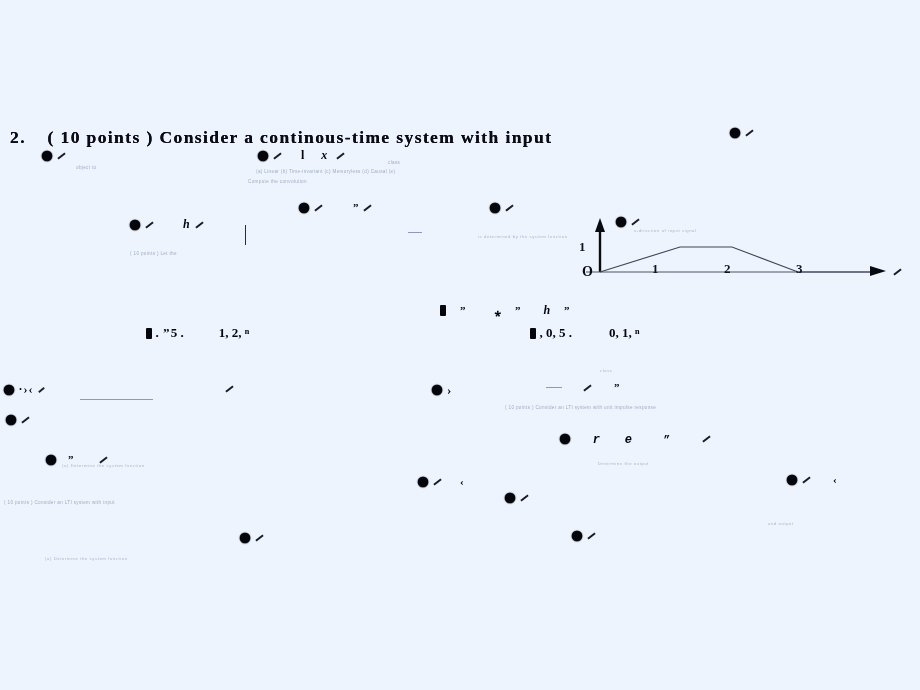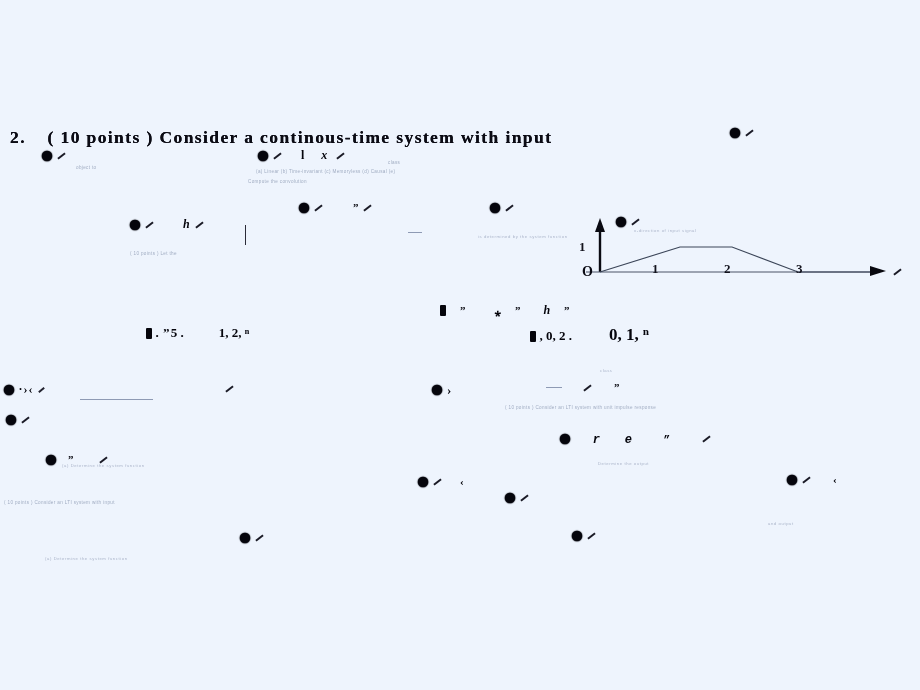--- a/index.html
+++ b/index.html
@@ -229,23 +229,23 @@
 
   <div class="abs glyph glyph-md" style="left:146px; top:326px;">
     <span class="blob sq"></span>
     <span style="font-size:13px">.  ” 5 .</span>
     <span style="display:inline-block;width:28px"></span>
     <span style="font-size:13px">1, 2, ⁿ</span>
   </div>
 
   <div class="abs glyph glyph-md" style="left:530px; top:326px;">
     <span class="blob sq"></span>
-    <span style="font-size:13px">, 0, 2 .</span>
+    <span style="font-size:13px">, 0, 5 .</span>
     <span style="display:inline-block;width:30px"></span>
-    <span style="font-size:17px">0, 1, ⁿ</span>
+    <span style="font-size:13px">0, 1, ⁿ</span>
   </div>
 
   <div class="abs glyph glyph-md" style="left:4px; top:382px;">
     <span class="blob big"></span>
     <span style="font-size:12px"> · › ‹  </span>
     <span class="tick2"></span>
   </div>
   <div class="abs glyph glyph-sm" style="left:220px; top:382px;">
     <span class="slash"></span>
   </div>

